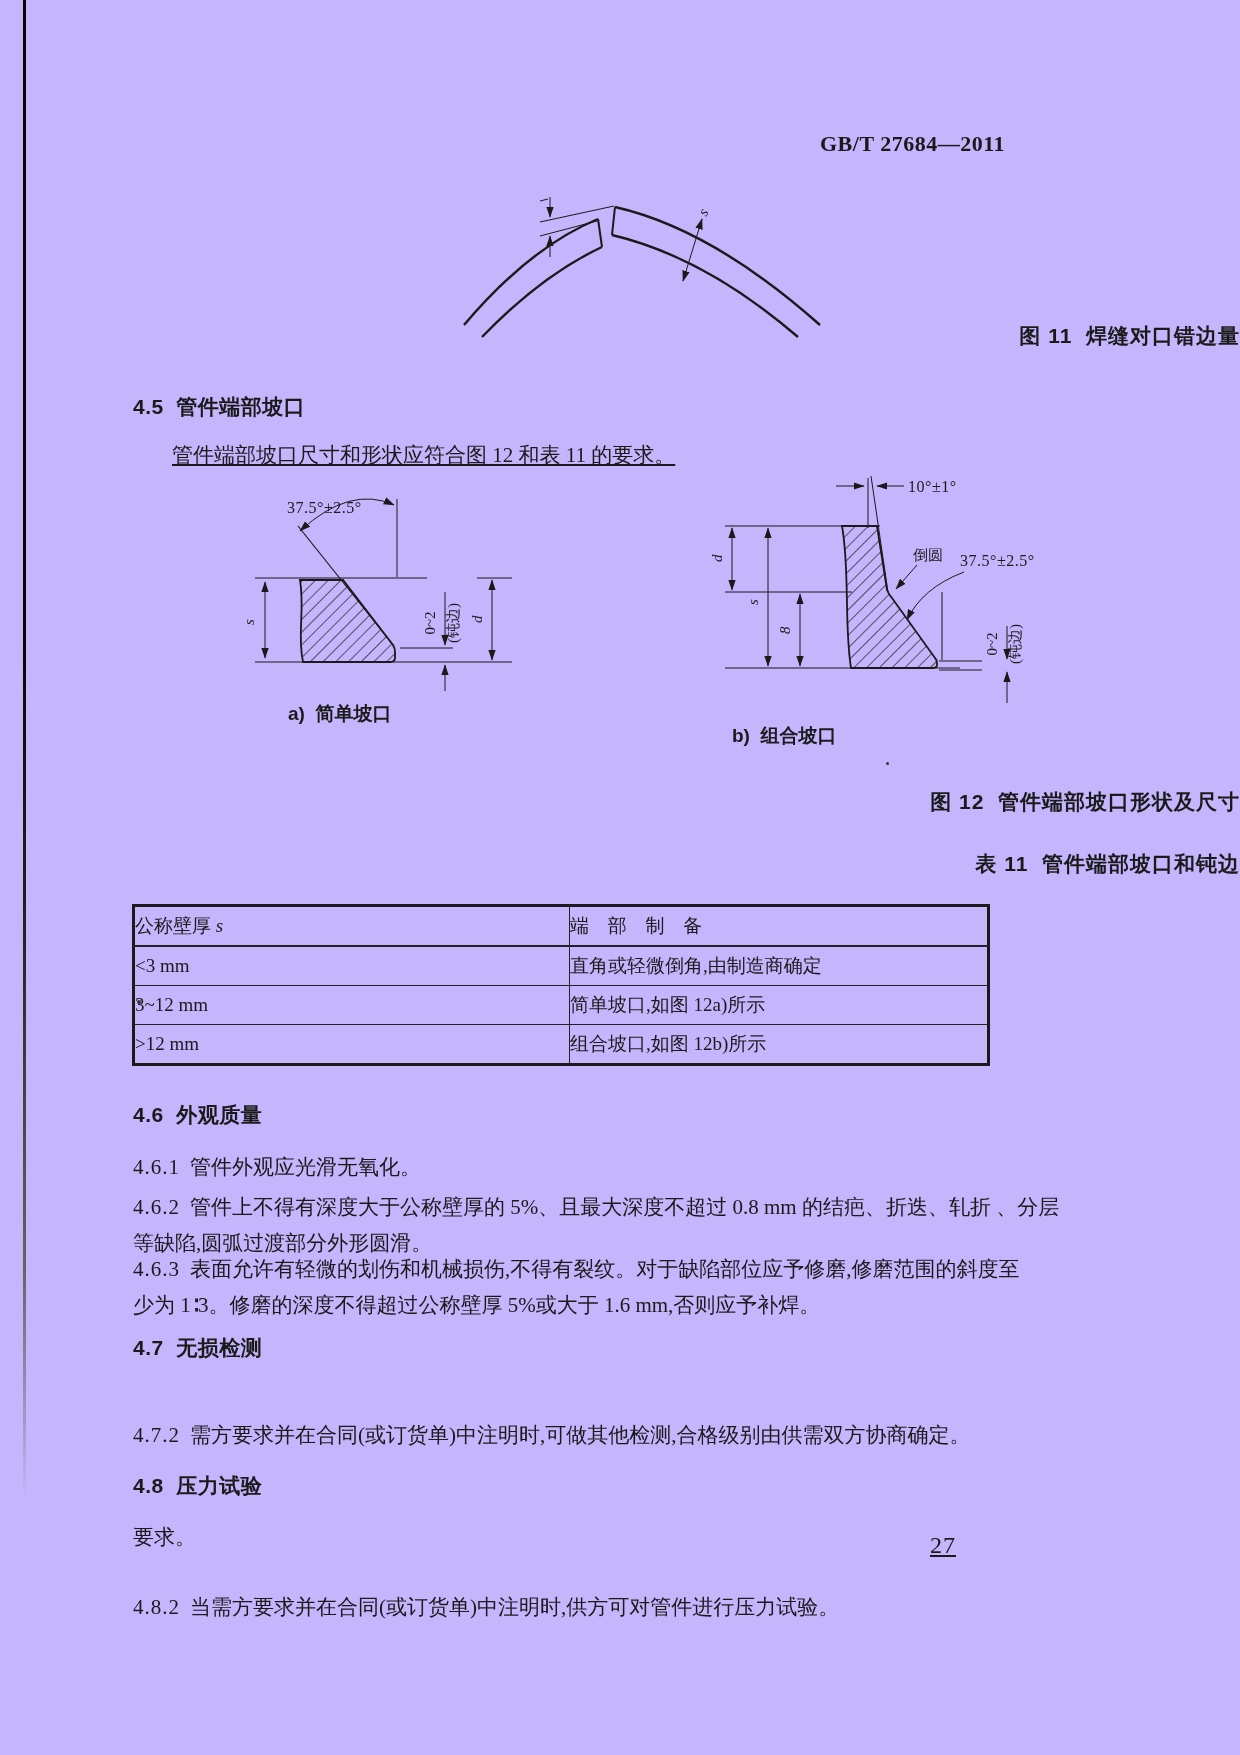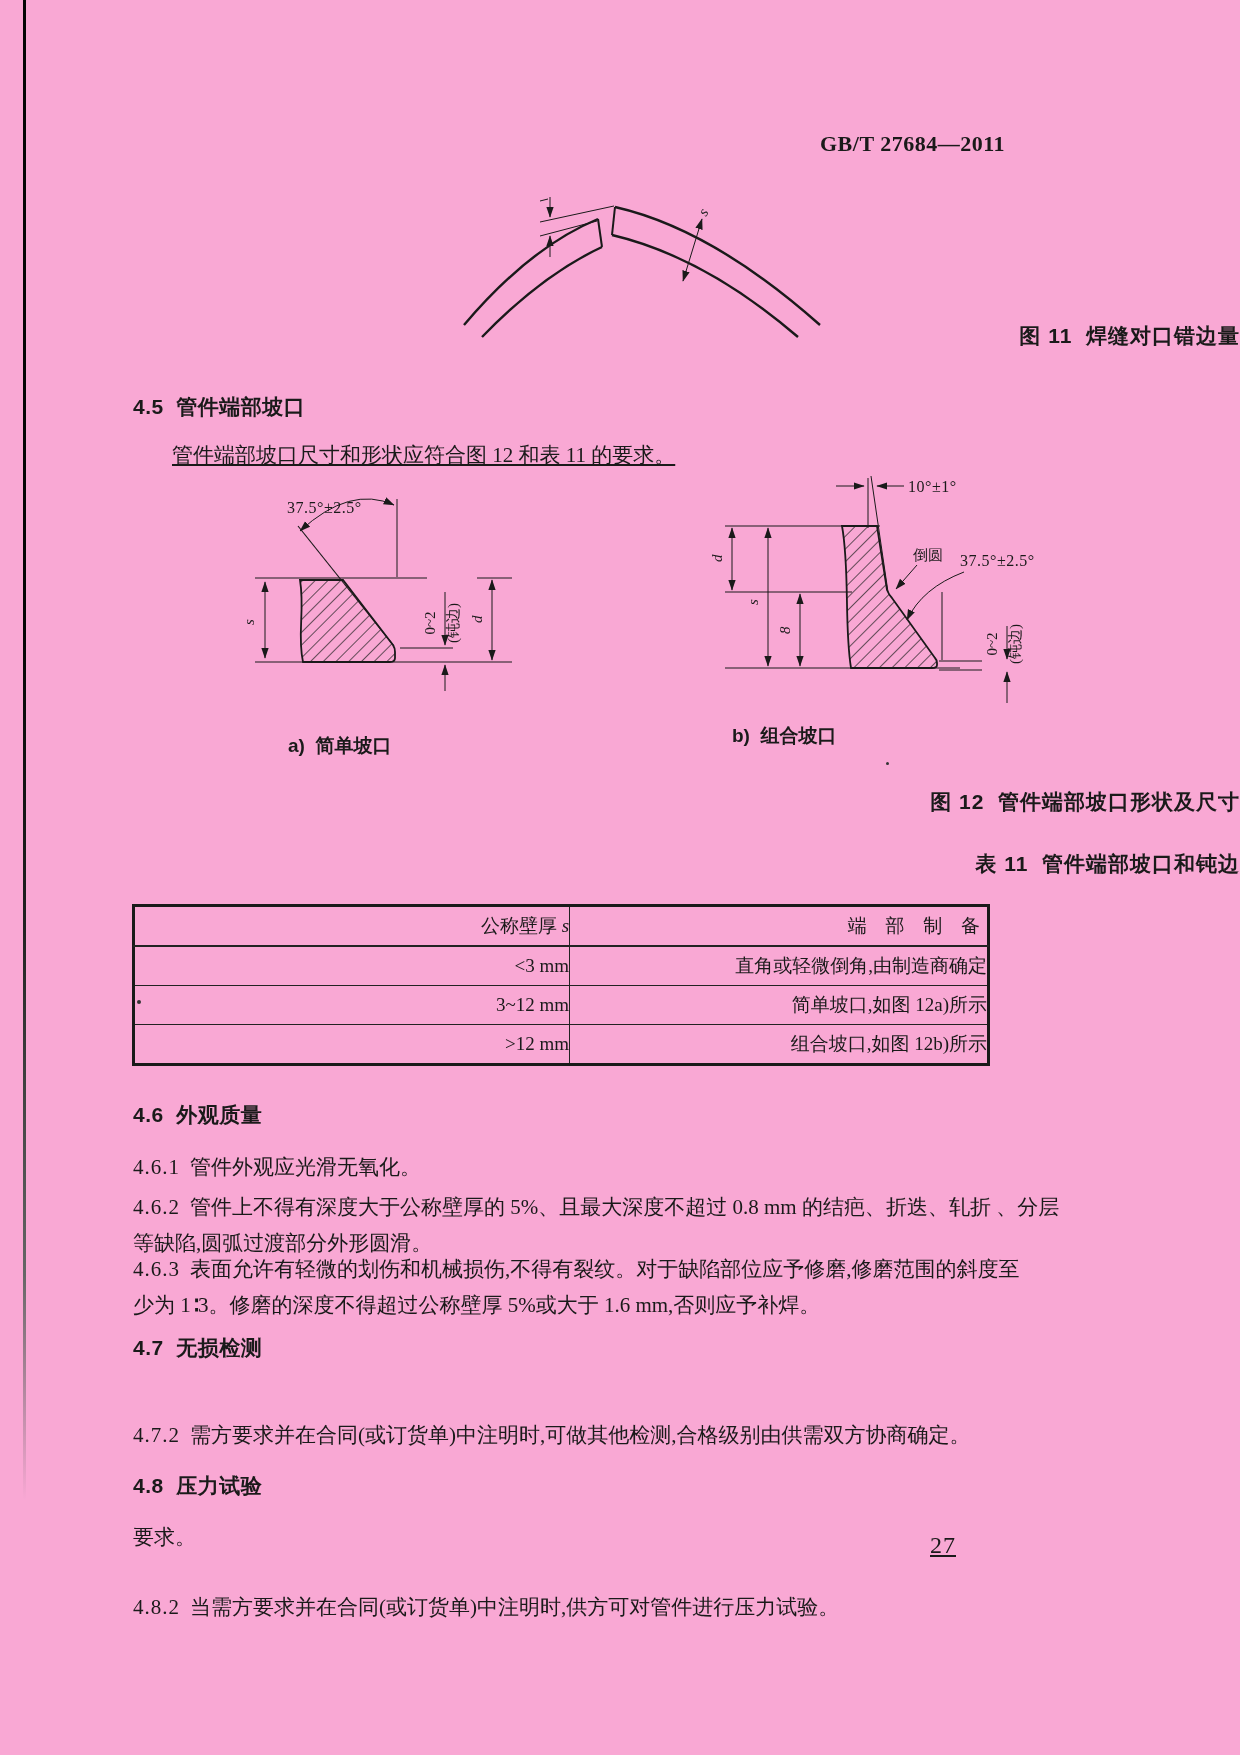--- a/index.html
+++ b/index.html
@@ -1,18 +1,18 @@
 <!DOCTYPE html>
 <html><head>
 <meta charset="utf-8">
 <style>
   html,body{margin:0;padding:0;background:#e8e8e8;}
   .page{
     position:relative; width:1240px; height:1755px; margin:0 auto;
-    background:#f9a8d4; color:#1a1a1a; overflow:hidden;
+    background:#c4b5fd; color:#1a1a1a; overflow:hidden;
     font-family:"Liberation Serif", serif;
   }
   .edge-line{
     position:absolute; left:23px; top:0; width:3px; height:1500px;
     background:linear-gradient(#050505 0%, #050505 42%, #222 62%, #666 85%, rgba(120,120,120,0) 100%);
   }
   .doc-header{
     position:absolute; left:820px; top:131px; width:180px;
     font-weight:700; font-size:22px; letter-spacing:.5px; white-space:pre;
   }
@@ -33,21 +33,21 @@
   .pline{ line-height:36px; white-space:pre; }
   .pnum{ display:inline-block; min-width:57px; letter-spacing:1px; }
   .body-line{ position:absolute; font-size:21px; white-space:pre;text-decoration:underline; }
 
   .std-table{
     position:absolute; left:133px; top:905px; width:856px;
     border-collapse:collapse; table-layout:fixed;
     font-size:19px;
   }
   .std-table td{
-    border:1.5px solid #222; text-align:right; vertical-align:middle;
+    border:1.5px solid #222; text-align:left; vertical-align:middle;
     height:38px; padding:0; white-space:pre;
   }
   .std-table tr.hdr td{ border-bottom:2.5px solid #222; }
   .std-table{ border:2px solid #1a1a1a; outline:1px solid #1a1a1a; }
   .var{ font-style:italic; font-family:"Liberation Serif", serif; }
   .sp-header{ letter-spacing:7px; }
 
   .page-number{ position:absolute; left:930px; top:1532px; font-size:24px; letter-spacing:1px;text-decoration:underline; }
   .artifact-dot{ position:absolute; background:#333; border-radius:50%; }
 
@@ -173,21 +173,21 @@
       <path d="M 334 152 Q 292 168 277 200" stroke="#1a1a1a" stroke-width="1" fill="none" marker-end="url(#arr)"></path>
     </g>
     <g>
       <path d="M 377 206 L 377 239" stroke="#1a1a1a" stroke-width="1" marker-end="url(#arr)"></path>
       <path d="M 377 283 L 377 252" stroke="#1a1a1a" stroke-width="1" marker-end="url(#arr)"></path>
       <text class="cjk" x="367" y="224" text-anchor="middle" transform="rotate(-90 367 224)">0~2</text>
       <text class="cjk" x="390" y="224" text-anchor="middle" transform="rotate(-90 390 224)">(钝边)</text>
     </g>
   </svg>
 
-  <div class="sub-caption" style="left:288px; top:733px">a)  简单坡口</div>
+  <div class="sub-caption" style="left:288px; top:701px">a)  简单坡口</div>
   <div class="sub-caption" style="left:732px; top:723px">b)  组合坡口</div>
 
   <div class="fig-caption" style="top:788px">图 12  管件端部坡口形状及尺寸</div>
   <div class="fig-caption" style="top:850px">表 11  管件端部坡口和钝边</div>
 
   <table class="std-table">
     <colgroup>
         <col style="width:51%">
         <col style="width:49%">
       </colgroup>

